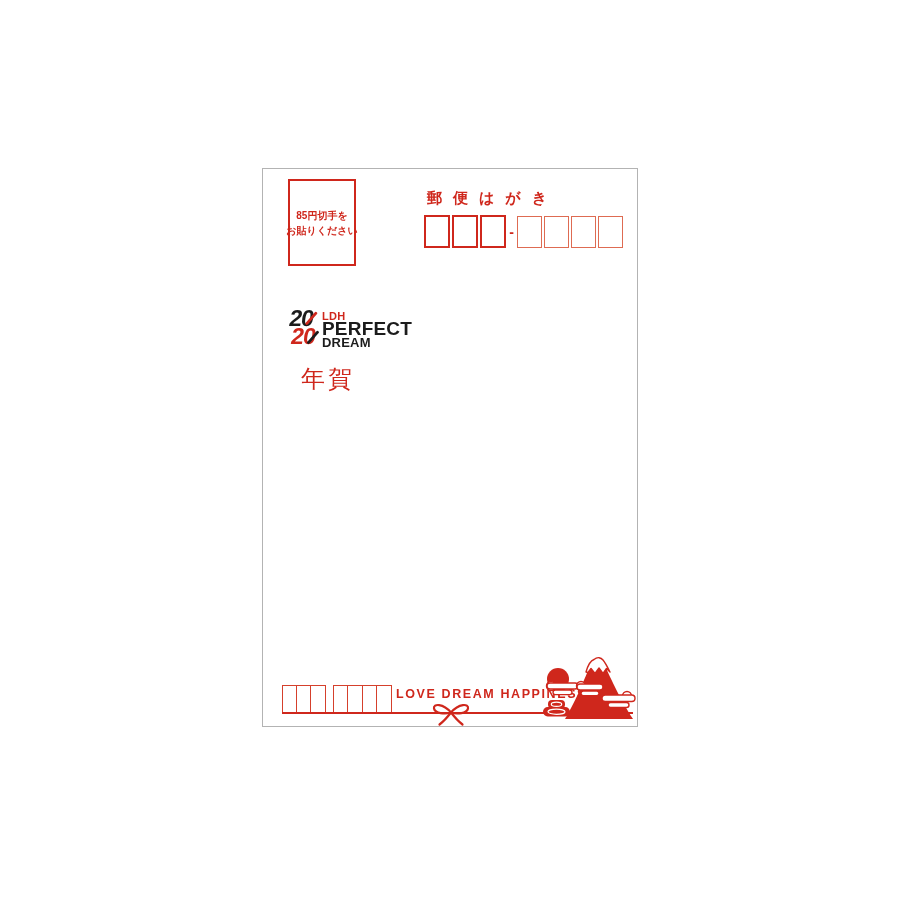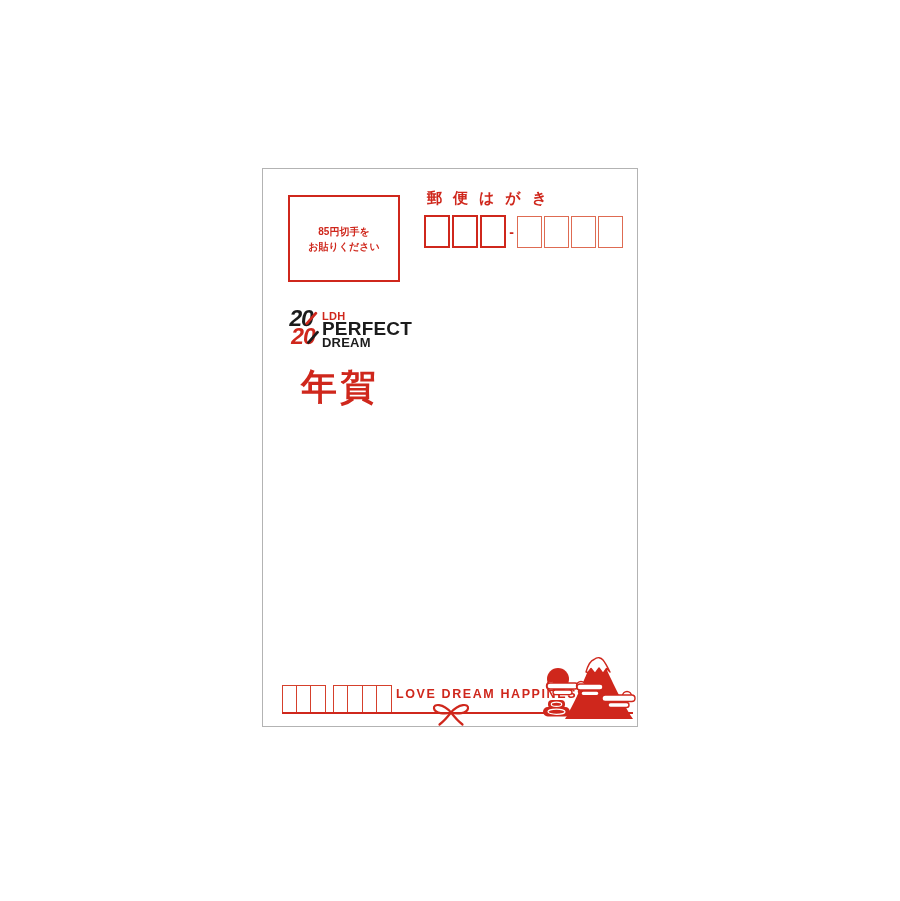--- a/index.html
+++ b/index.html
@@ -12,21 +12,21 @@
   *{margin:0;padding:0;box-sizing:border-box;}
   html,body{width:900px;height:901px;background:#ffffff;overflow:hidden;
     font-family:"Liberation Sans", sans-serif;}
   .stage{position:relative;width:900px;height:901px;background:#fff;}
 
   
   .card{position:absolute;left:262px;top:168px;width:376px;height:559px;
     background:#fff;border:1px solid var(--card-border);}
 
   
-  .stamp-box{position:absolute;left:25px;top:26px;width:112px;height:87px;
+  .stamp-box{position:absolute;left:25px;top:10px;width:68px;height:87px;
     border:2px solid var(--red);display:flex;flex-direction:column;
     align-items:center;justify-content:center;}
   .stamp-box .ln{color:var(--red);font-size:10px;font-weight:bold;
     line-height:15px;white-space:nowrap;}
 
   
   .hagaki-title{position:absolute;left:164px;top:20px;color:var(--red);
     font-size:15px;font-weight:bold;letter-spacing:11px;white-space:nowrap;}
 
   
@@ -52,21 +52,21 @@
   .logo-words{position:absolute;left:34px;top:2px;white-space:nowrap;}
   .logo-ldh{color:var(--red);font-size:11px;font-weight:bold;line-height:11px;
     letter-spacing:.3px;}
   .logo-perfect{color:var(--ink);font-size:19px;font-weight:bold;line-height:14px;
     letter-spacing:.2px;}
   .logo-year{color:var(--ink);font-size:13px;font-weight:bold;line-height:14px;
     letter-spacing:.2px;}
 
   
   .nenga{position:absolute;left:38px;top:194px;color:var(--red);
-    font-size:36px;font-weight:bold;letter-spacing:3px;white-space:nowrap;text-align:right;}
+    font-size:24px;font-weight:normal;letter-spacing:3px;white-space:nowrap;text-align:right;}
 
   
   .sender-zips{position:absolute;left:19px;top:516px;display:flex;}
   .zgroup{display:flex;}
   .zgroup + .zgroup{margin-left:7px;}
   .s-cell{width:15.5px;height:28px;border:1.5px solid var(--red-mid);background:#fff;}
   .s-cell + .s-cell{margin-left:-1.5px;}
   .zgroup2 .s-cell{width:16px;}
 
   

